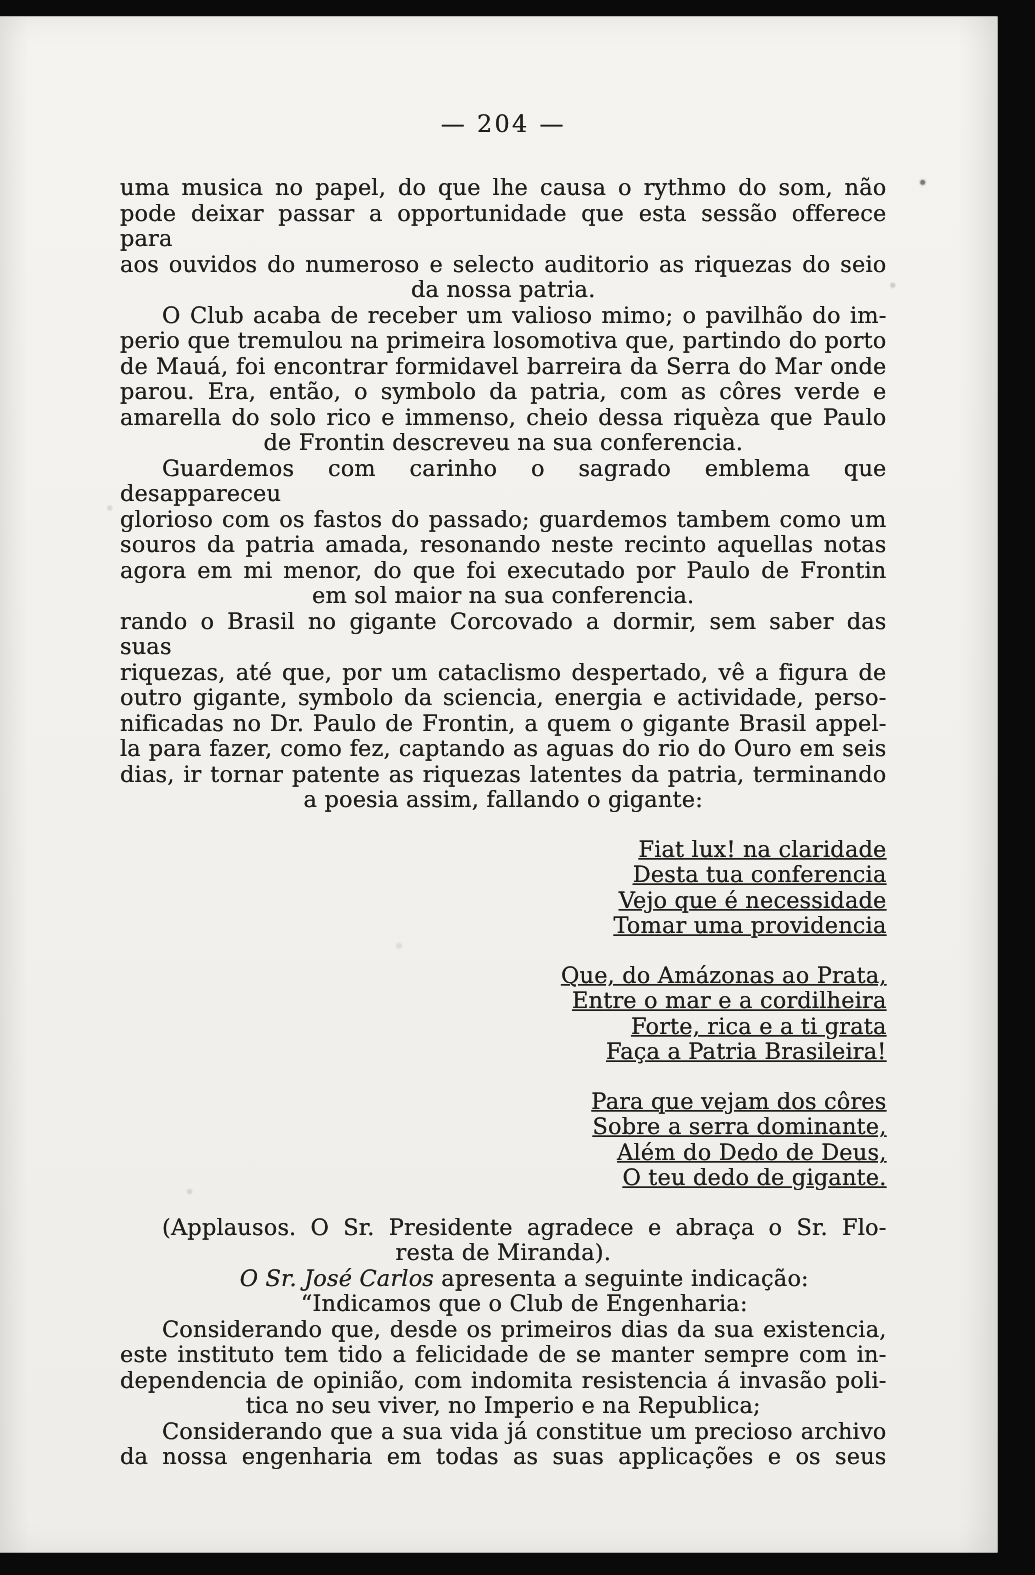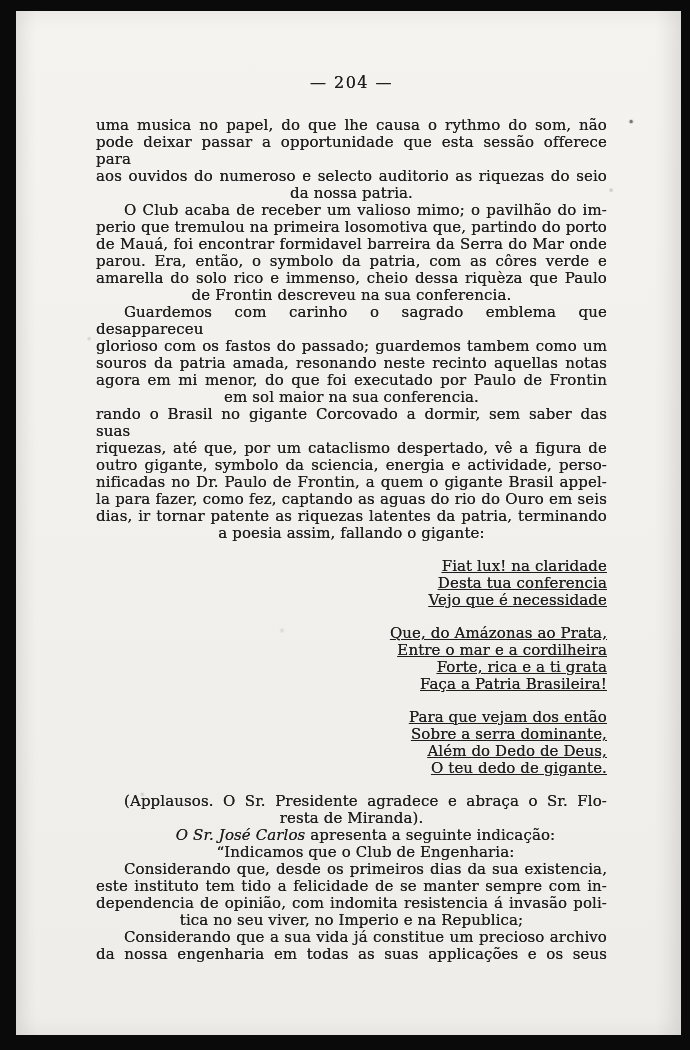--- a/index.html
+++ b/index.html
@@ -9,21 +9,21 @@
   }
   body {
     width: 690px;
     height: 1050px;
     position: relative;
     overflow: hidden;
     font-family: "DejaVu Serif", "Liberation Serif", serif;
   }
   .page {
     position: absolute;
-    left: 16px;
+    left: 0;
     top: 11px;
     width: 665px;
     height: 1024px;
     background-color: var(--paper, #f2f1ee);
     background-image:
       radial-gradient(circle at 92.5% 10.8%, rgba(20,20,20,0.55) 0 1.2px, rgba(20,20,20,0.12) 2px, transparent 3px),
       radial-gradient(circle at 89.5% 17.5%, rgba(40,40,40,0.18) 0 1px, transparent 2.5px),
       radial-gradient(circle at 11% 32%, rgba(60,60,60,0.14) 0 1px, transparent 2.5px),
       radial-gradient(circle at 19% 76.5%, rgba(60,60,60,0.15) 0 1px, transparent 2.5px),
       radial-gradient(circle at 40% 60.5%, rgba(80,80,80,0.12) 0 1px, transparent 3px),
@@ -97,29 +97,30 @@
           <div class="line just">outro gigante, symbolo da sciencia, energia e actividade, perso-</div>
           <div class="line just">nificadas no Dr. Paulo de Frontin, a quem o gigante Brasil appel-</div>
           <div class="line just">la para fazer, como fez, captando as aguas do rio do Ouro em seis</div>
           <div class="line just">dias, ir tornar patente as riquezas latentes da patria, terminando</div>
           <div class="line">a poesia assim, fallando o gigante:</div>
         </div>
         <div class="stanza">
           <div class="poem-line">Fiat lux! na claridade</div>
           <div class="poem-line">Desta tua conferencia</div>
           <div class="poem-line">Vejo que é necessidade</div>
+          <div class="poem-line">Tomar uma providencia</div>
         </div>
         <div class="stanza">
           <div class="poem-line">Que, do Amázonas ao Prata,</div>
           <div class="poem-line">Entre o mar e a cordilheira</div>
           <div class="poem-line">Forte, rica e a ti grata</div>
           <div class="poem-line">Faça a Patria Brasileira!</div>
         </div>
         <div class="stanza">
-          <div class="poem-line">Para que vejam dos então</div>
+          <div class="poem-line">Para que vejam dos côres</div>
           <div class="poem-line">Sobre a serra dominante,</div>
           <div class="poem-line">Além do Dedo de Deus,</div>
           <div class="poem-line">O teu dedo de gigante.</div>
         </div>
         <div class="para">
           <div class="line just ind">(Applausos. O Sr. Presidente agradece e abraça o Sr. Flo-</div>
           <div class="line">resta de Miranda).</div>
         </div>
         <div class="para">
           <div class="line ind"><span class="it">O Sr. José Carlos</span><span> apresenta a seguinte indicação:</span></div>

